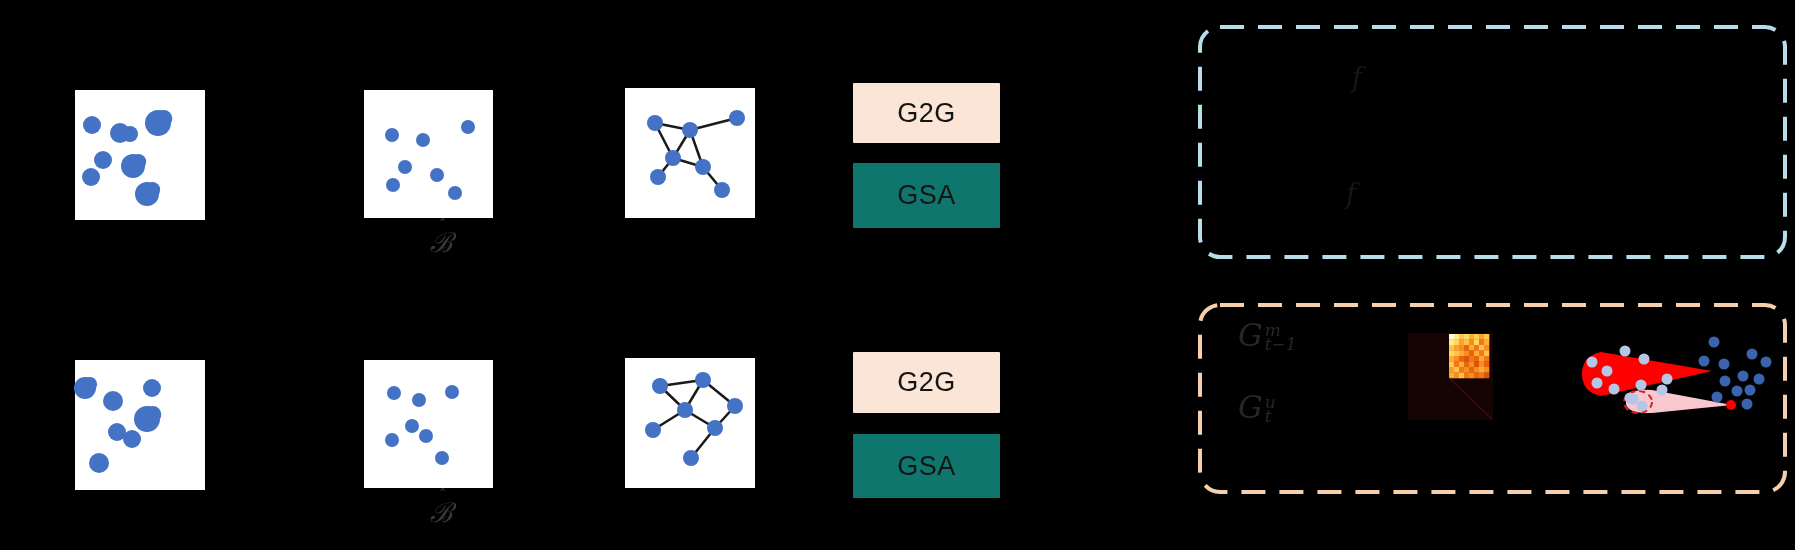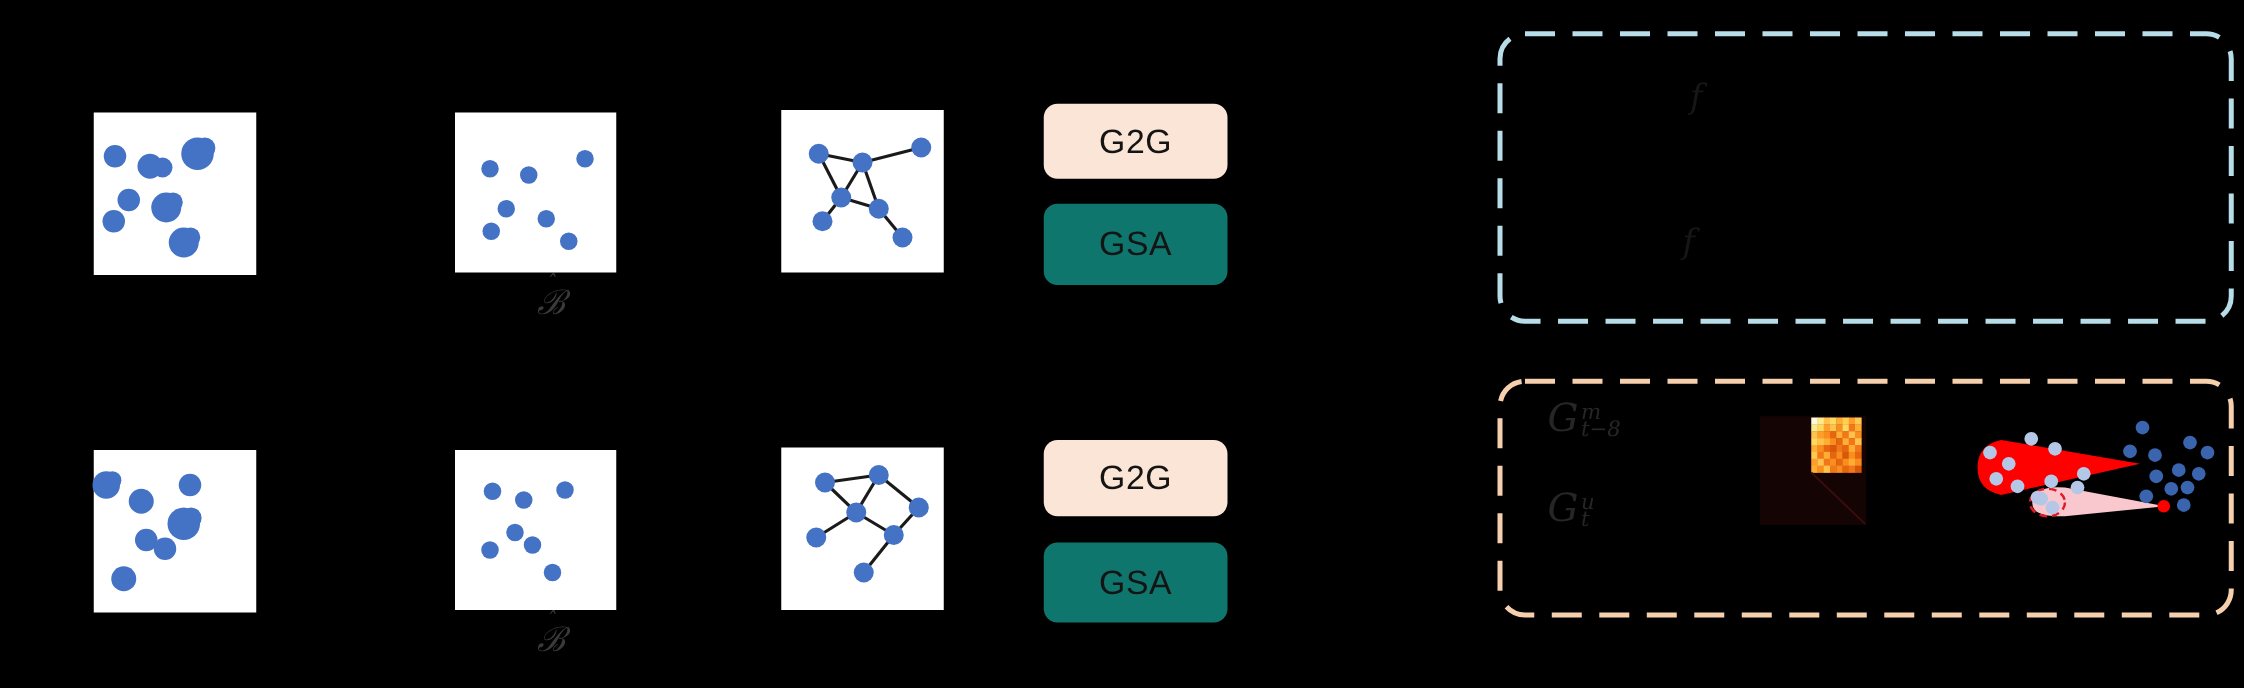--- a/index.html
+++ b/index.html
@@ -1,21 +1,21 @@
 <!DOCTYPE html>
 <html><head>
 <meta charset="utf-8">
 <style>
   html,body{margin:0;padding:0;background:#000;}
   .canvas{position:relative;width:1795px;height:550px;background:#000;overflow:hidden;
           font-family:"Liberation Sans",sans-serif;}
   .abs{position:absolute;box-sizing:border-box;}
   .pc-box{background:#fff;}
-  .module{border-radius:11px;display:flex;align-items:center;justify-content:center;
-          font-size:27px;color:#141414;letter-spacing:0.5px;}
+  .module{border-radius:1px;display:flex;align-items:center;justify-content:center;
+          font-size:27px;color:#141414;letter-spacing:0.5px;margin-left:18px;}
   .module.g2g{background:#fbe5d6;}
   .module.gsa{background:#0f766e;}
   .hat-label{display:flex;flex-direction:column;align-items:center;justify-content:flex-start;
              color:#3a3a3a;font-family:"DejaVu Serif",serif;font-style:italic;}
   .hat-label .hat{font-size:16px;line-height:9px;}
   .hat-label .base{font-size:27px;line-height:26px;}
   .math{font-family:"DejaVu Serif",serif;font-style:italic;display:flex;align-items:flex-start;}
   .gmath{color:#262626;font-size:31px;line-height:30px;}
   .mss{display:inline-flex;flex-direction:column;align-items:flex-start;font-size:17px;
        line-height:14px;margin-left:2px;margin-top:3px;}
@@ -59,21 +59,21 @@
     <span>f</span>
   </div>
   <div class="abs math feat" style="left: 1346px; top: 178px; width: 60px; height: 46px;">
     <span>f</span>
   </div>
 
   <div class="abs math gmath" style="left: 1238px; top: 320px; width: 96px; height: 46px;">
     <span>G</span>
       <span class="mss">
         <span>m</span>
-        <span>t−8</span>
+        <span>t−1</span>
       </span>
   </div>
   <div class="abs math gmath" style="left: 1238px; top: 392px; width: 76px; height: 46px;">
     <span>G</span>
       <span class="mss">
         <span>u</span>
         <span>t</span>
       </span>
   </div>
 

